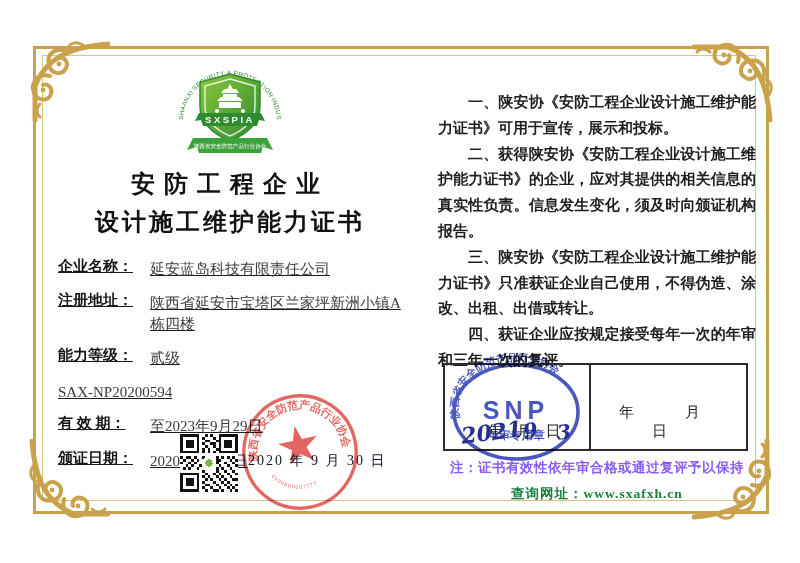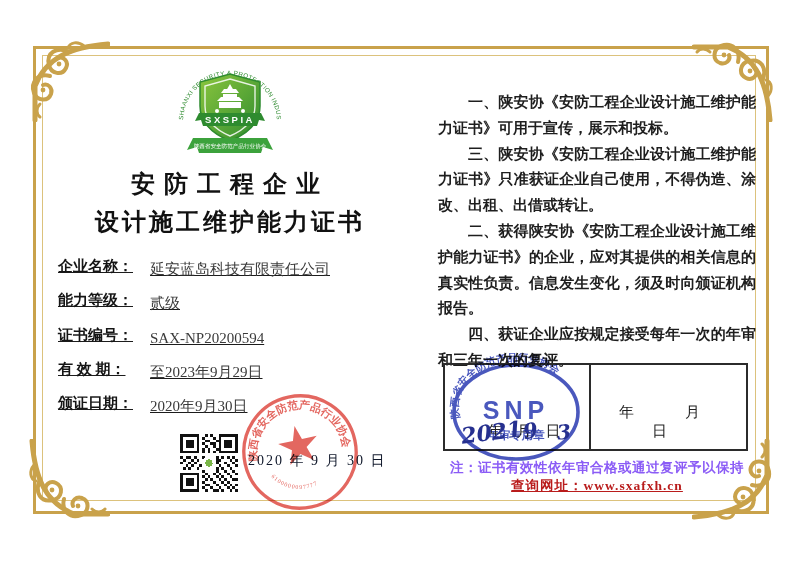--- a/index.html
+++ b/index.html
@@ -50,21 +50,21 @@
   .stamp-blue{position:absolute;left:-5px;top:-12px;width:152px;height:118px;
               opacity:.92;mix-blend-mode:multiply;}
   .hand{font-style:italic;color:#26308f;font-weight:bold;
         font-family:"DejaVu Serif",serif;position:absolute;}
   .hand.y{left:16px;bottom:4px;font-size:22px;transform:rotate(-7deg);}
   .hand.m{left:78px;bottom:6px;font-size:21px;transform:rotate(-10deg);}
   .hand.d{left:112px;bottom:5px;font-size:20px;transform:rotate(-6deg);}
   
   .notes{position:absolute;left:438px;top:459px;width:318px;text-align:center;}
   .note1{font-size:13.5px;font-weight:bold;color:#8b5cf6;letter-spacing:.5px;font-family:Liberation Serif, serif;}
-  .note2{font-size:13.5px;font-weight:bold;color:#b91c1c;margin-top:0;letter-spacing:1px;text-decoration:underline;}
+  .note2{font-size:13.5px;font-weight:bold;color:#15803d;margin-top:8px;letter-spacing:1px;}
 </style>
 </head>
 <body>
 
 <div class="cert">
 
   <div class="frame-outer"></div>
   <div class="frame-inner"></div>
 
   <svg class="corner tl" viewBox="0 0 84 84">
@@ -160,25 +160,28 @@
       <div class="l1">安防工程企业</div>
       <div class="l2">设计施工维护能力证书</div>
     </div>
 
     <div class="fields">
       <div class="field-row">
         <span class="field-label">企业名称：</span>
         <span class="field-value">延安蓝岛科技有限责任公司</span>
       </div>
       <div class="field-row">
+        <span class="field-label">注册地址：</span>
+        <span class="field-value">陕西省延安市宝塔区兰家坪新洲小镇A栋四楼</span>
+      </div>
+      <div class="field-row">
         <span class="field-label">能力等级：</span>
         <span class="field-value">贰级</span>
       </div>
       <div class="field-row">
-        <span class="field-label">证书编号：</span>
         <span class="field-value">SAX-NP20200594</span>
       </div>
       <div class="field-row">
         <span class="field-label">有 效 期：</span>
         <span class="field-value">至2023年9月29日</span>
       </div>
       <div class="field-row">
         <span class="field-label">颁证日期：</span>
         <span class="field-value">2020年9月30日</span>
       </div>
@@ -218,22 +221,22 @@
     </text>
     <polygon fill="#E0524A" points="65,38 69.7,52.5 85,52.5 72.6,61.5 77.3,76 65,67 52.7,76 57.4,61.5 45,52.5 60.3,52.5"></polygon>
     <text font-size="6" fill="#E0524A" letter-spacing="1">
       <textPath href="#redBottom" startOffset="4">6100000097777</textPath>
     </text>
   </svg>
 
   <div class="col-right">
     <div class="usage-body">
       <p>一、陕安协《安防工程企业设计施工维护能力证书》可用于宣传，展示和投标。</p>
+      <p>二、获得陕安协《安防工程企业设计施工维护能力证书》的企业，应对其提供的相关信息的真实性负责。信息发生变化，须及时向颁证机构报告。</p>
       <p>三、陕安协《安防工程企业设计施工维护能力证书》只准获证企业自己使用，不得伪造、涂改、出租、出借或转让。</p>
-      <p>二、获得陕安协《安防工程企业设计施工维护能力证书》的企业，应对其提供的相关信息的真实性负责。信息发生变化，须及时向颁证机构报告。</p>
       <p>四、获证企业应按规定接受每年一次的年审和三年一次的复评。</p>
     </div>
   </div>
 
   <div class="review-table">
     <div class="cell left">
       <svg class="stamp-blue" viewBox="0 0 152 118">
         <defs>
             <path id="bluArc" d="M20 66 A58 46 0 1 1 132 66"></path>
           </defs>

